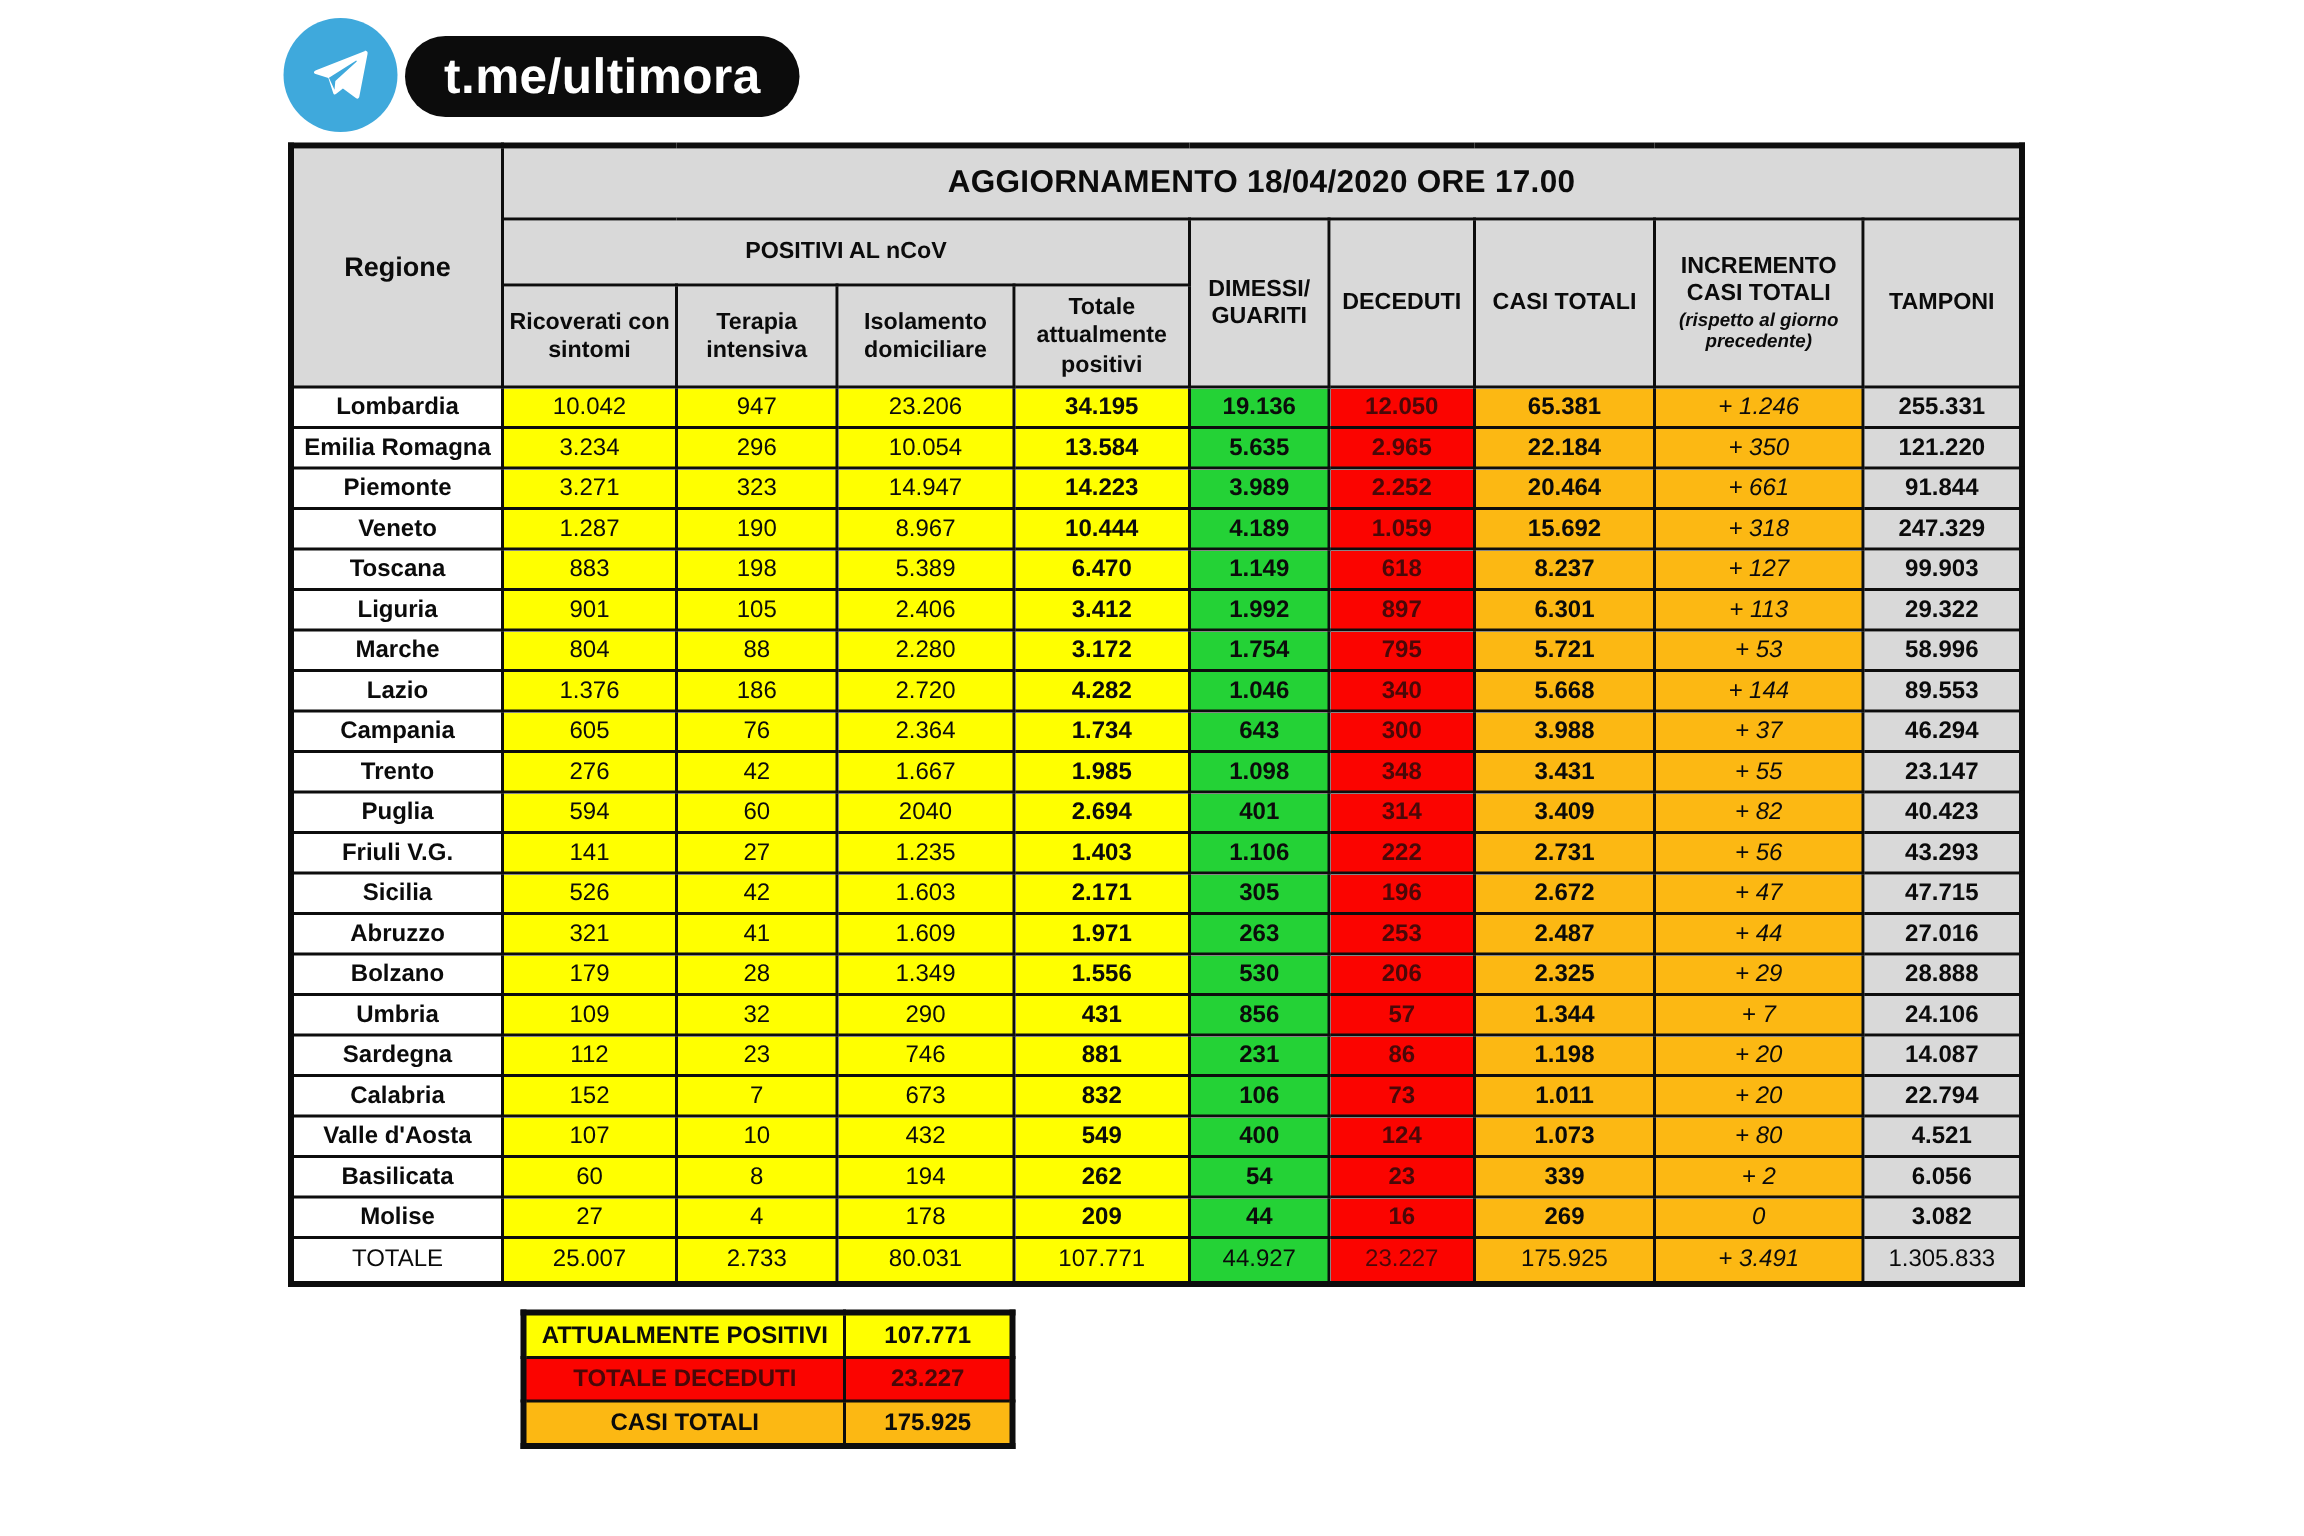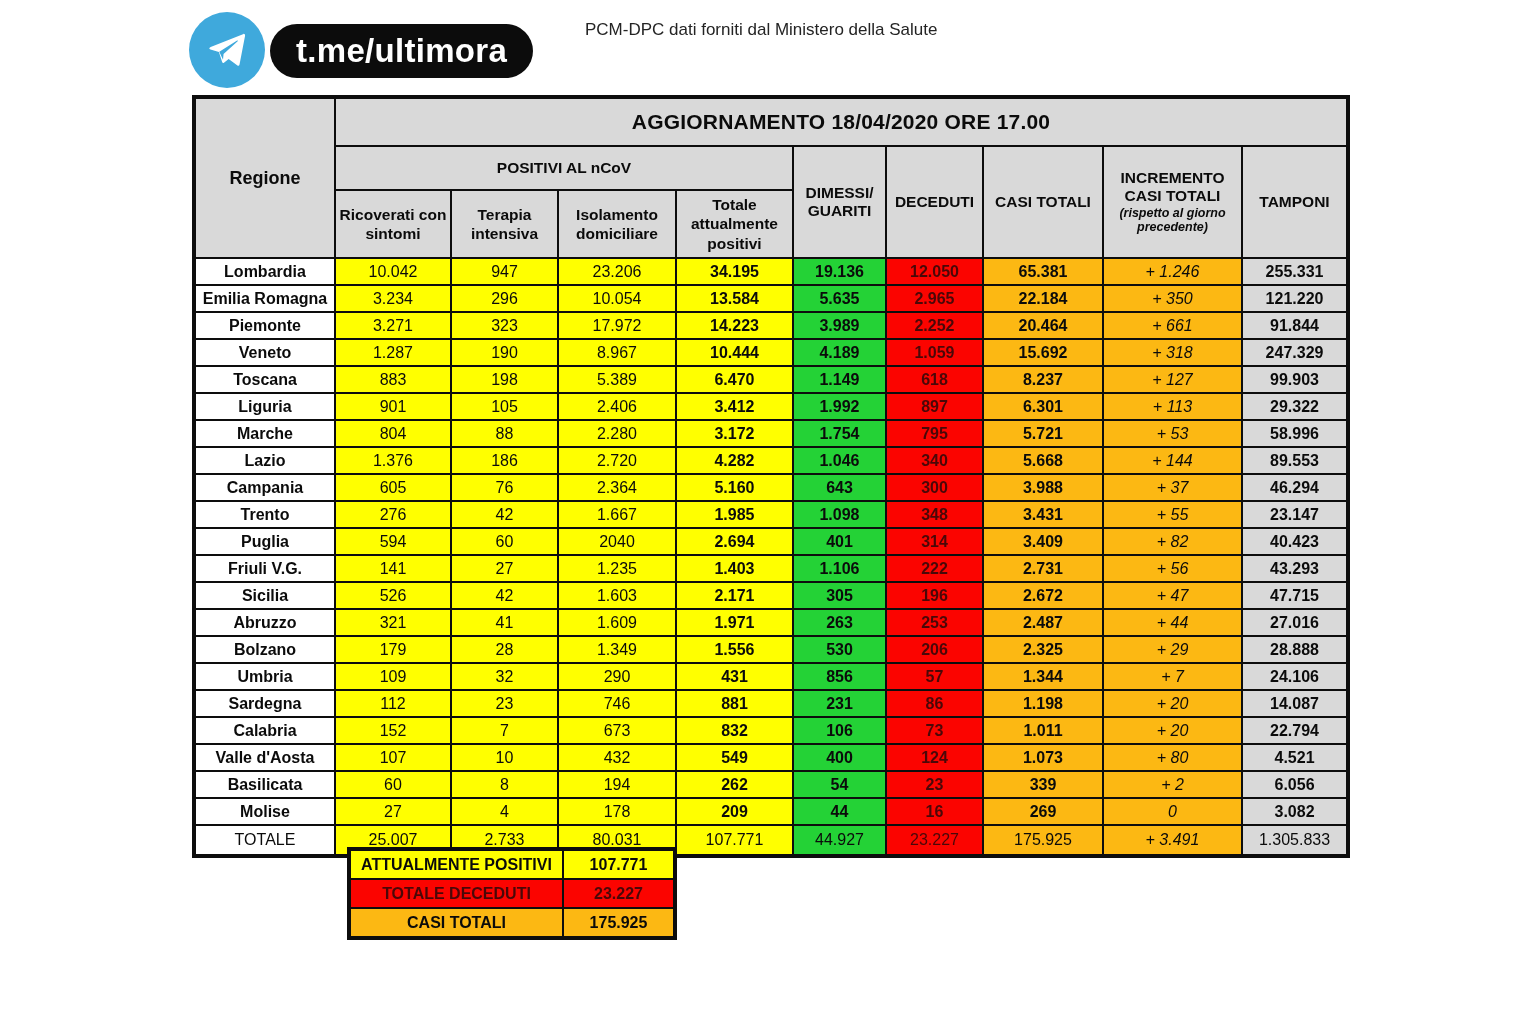--- a/index.html
+++ b/index.html
@@ -40,21 +40,21 @@
   td.c-yellow{background:var(--yellow,#ffff00);font-weight:400;}
   td.c-strong{font-weight:700;}
   td.c-green{background:var(--green,#24d236);font-weight:700;}
   td.c-red{background:var(--red,#fb0400);font-weight:700;color:var(--darkred,#4a0808);}
   td.c-orange{background:var(--orange,#ffc000);font-weight:700;}
   td.c-inc{font-style:italic;font-weight:400;}
   td.c-gray{background:var(--gray,#d9d9d9);font-weight:700;margin-top:40px;}
   tr.total-row td{border-top:1px solid #f97316;height:28px;font-weight:400;}
   
   table.summary{
-    position:absolute;left:347px;top:847px;border-collapse:collapse;table-layout:fixed;
+    position:absolute;left:347px;top:873px;border-collapse:collapse;table-layout:fixed;
     border:4px solid #0d0d0d;
   }
   table.summary td{
     border:2px solid #0d0d0d;height:25px;font-weight:700;text-align:center;font-size:16px;
   }
   tr.sum-yellow td{background:var(--yellow,#ffff00);}
   tr.sum-green td{background:var(--green,#24d236);}
   tr.sum-red td{background:var(--red,#fb0400);color:var(--darkred,#4a0808);}
   tr.sum-orange td{background:var(--orange,#ffc000);}
 </style>
@@ -64,21 +64,20 @@
 <div id="page">
 
   <div class="brand-circle">
     <svg width="44" height="44" viewBox="0 0 24 24">
       <path fill="#ffffff" d="M21.4 3.1 3.1 10.3c-1.0.4-.95 1.1-.12 1.36l4.6 1.44 1.76 5.4c.21.6.58.74 1.0.42l2.55-2.0 4.8 3.55c.55.3 1.0.1 1.14-.52l3.0-15.6c.2-.83-.3-1.27-1.33-1.15zM7.8 13.0l9.5-6.0c.45-.27.86-.12.52.18l-7.7 7.0-.3 3.2-2.02-4.38z"></path>
     </svg>
   </div>
   <div class="brand-pill">
     <span>t.me/ultimora</span>
   </div>
-  <div class="source-note">PCM-DPC dati forniti dal Ministero della Salute</div>
 
   <table class="main">
     <colgroup>
       <col style="width:141px">
         <col style="width:116px">
         <col style="width:107px">
       <col style="width:118px">
         <col style="width:117px">
         <col style="width:93px">
       <col style="width:97px">
@@ -131,21 +130,21 @@
           <td class="c-green">5.635</td>
           <td class="c-red">2.965</td>
           <td class="c-orange">22.184</td>
           <td class="c-orange c-inc">+ 350</td>
           <td class="c-gray">121.220</td>
         </tr>
         <tr>
           <td class="c-region">Piemonte</td>
           <td class="c-yellow">3.271</td>
           <td class="c-yellow">323</td>
-          <td class="c-yellow">17.972</td>
+          <td class="c-yellow">14.947</td>
           <td class="c-yellow c-strong">14.223</td>
           <td class="c-green">3.989</td>
           <td class="c-red">2.252</td>
           <td class="c-orange">20.464</td>
           <td class="c-orange c-inc">+ 661</td>
           <td class="c-gray">91.844</td>
         </tr>
         <tr>
           <td class="c-region">Veneto</td>
           <td class="c-yellow">1.287</td>
@@ -204,21 +203,21 @@
           <td class="c-red">340</td>
           <td class="c-orange">5.668</td>
           <td class="c-orange c-inc">+ 144</td>
           <td class="c-gray">89.553</td>
         </tr>
         <tr>
           <td class="c-region">Campania</td>
           <td class="c-yellow">605</td>
           <td class="c-yellow">76</td>
           <td class="c-yellow">2.364</td>
-          <td class="c-yellow c-strong">5.160</td>
+          <td class="c-yellow c-strong">1.734</td>
           <td class="c-green">643</td>
           <td class="c-red">300</td>
           <td class="c-orange">3.988</td>
           <td class="c-orange c-inc">+ 37</td>
           <td class="c-gray">46.294</td>
         </tr>
         <tr>
           <td class="c-region">Trento</td>
           <td class="c-yellow">276</td>
           <td class="c-yellow">42</td>

